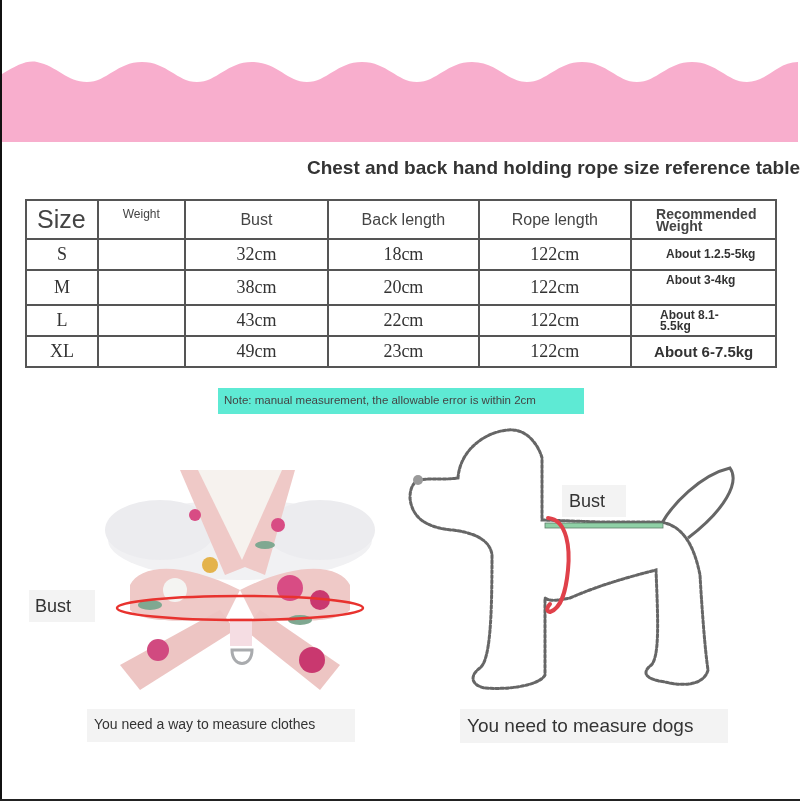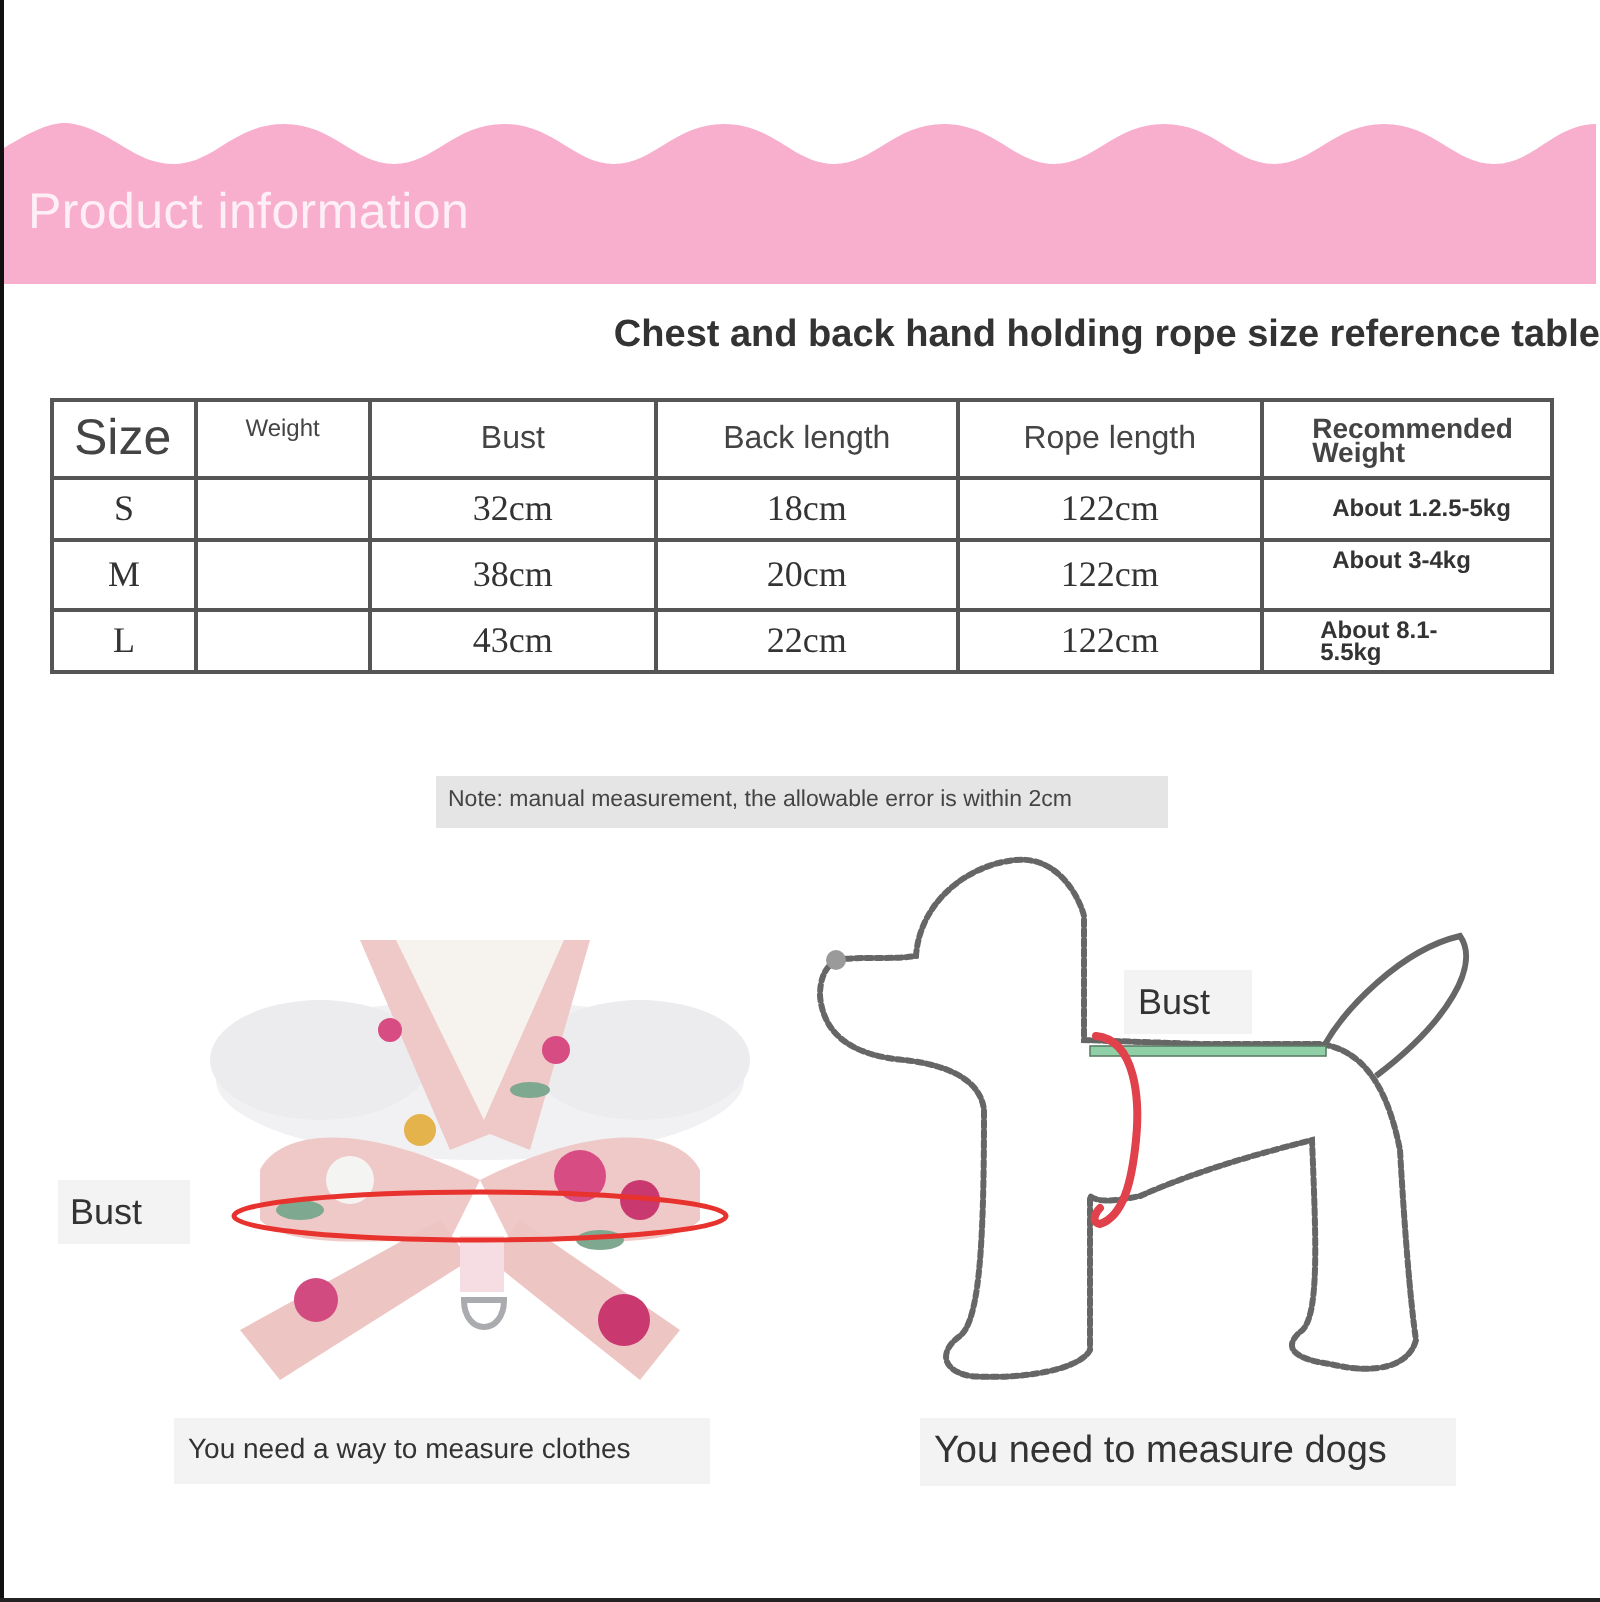--- a/index.html
+++ b/index.html
@@ -12,36 +12,35 @@
   .table-title{position:absolute;left:0;width:800px;top:157px;text-align:right;font-size:19px;font-weight:bold;color:#333;}
   table.size-table{position:absolute;left:25px;top:199px;border-collapse:collapse;width:752px;}
   .size-table td{border:2px solid #555;height:29px;padding:0;text-align:center;vertical-align:middle;color:#333;}
   .size-table tr.hdr td{height:31px;font-family:"Liberation Sans",sans-serif;font-size:16px;color:#444;}
   .size-table tr.hdr td.weight{font-size:12px;vertical-align:top;padding-top:6px;}
   .size-table tr.hdr td.size{font-size:25px;text-align:left;padding-left:10px;}
   .size-table td.serif{font-family:"Liberation Serif",serif;font-size:18px;}
   .size-table td.rec{text-align:left;padding-left:24px;font-size:12px;line-height:11px;font-weight:bold;}
   .size-table tr.hdr td.rec{padding-left:24px;font-size:14px;line-height:12px;}
   .size-table td.rec.big{font-size:15px;padding-left:22px;}
-  .note{position:absolute;left:218px;top:388px;width:366px;height:26px;background:#e5e5e5;font-size:11.5px;color:#444;line-height:24px;padding-left:6px;box-sizing:border-box;}
+  .note{position:absolute;left:218px;top:388px;width:366px;height:26px;background:#5eead4;font-size:11.5px;color:#444;line-height:24px;padding-left:6px;box-sizing:border-box;}
   .label-box{position:absolute;background:#f3f3f3;color:#333;}
   .harness{position:absolute;left:100px;top:470px;width:280px;height:235px;}
   .dog{position:absolute;left:400px;top:420px;width:390px;height:290px;}
 </style>
 </head>
 <body>
 
 <div class="frame-left"></div>
 <div class="frame-bottom"></div>
 
 <div class="banner">
   <svg width="796" height="82" viewBox="0 0 796 82">
     <path fill="#f8aecd" d="M0,14 C15,5 25,0 35,2 C55,6 65,22 85,22 C105,22 115,2 140,2 C165,2 175,22 195,22 C215,22 225,2 250,2 C275,2 285,22 305,22 C325,22 335,2 360,2 C385,2 395,22 415,22 C435,22 445,2 470,2 C495,2 505,22 525,22 C545,22 555,2 580,2 C605,2 615,22 635,22 C655,22 665,2 690,2 C715,2 725,22 745,22 C765,22 775,2 796,2 L796,82 L0,82 Z"></path>
   </svg>
-  <div class="banner-title">Product information</div>
 </div>
 
 <div class="table-title">Chest and back hand holding rope size reference table</div>
 
 <table class="size-table">
   <colgroup>
       <col style="width:72px">
       <col style="width:87px">
       <col style="width:144px">
       <col style="width:151px">
@@ -73,20 +72,28 @@
     <td class="serif">122cm</td>
     <td class="rec" style="padding-left:34px;vertical-align:top;padding-top:4px;">About 3-4kg</td>
   </tr>
   <tr>
     <td class="serif">L</td>
     <td></td>
     <td class="serif">43cm</td>
     <td class="serif">22cm</td>
     <td class="serif">122cm</td>
     <td class="rec" style="padding-left:28px;padding-right:40px;">About 8.1-5.5kg</td>
+  </tr>
+  <tr>
+    <td class="serif">XL</td>
+    <td></td>
+    <td class="serif">49cm</td>
+    <td class="serif">23cm</td>
+    <td class="serif">122cm</td>
+    <td class="rec big">About 6-7.5kg</td>
   </tr>
 </tbody>
   </table>
 
 <div class="note">Note: manual measurement, the allowable error is within 2cm</div>
 
 <div class="harness">
   <svg width="280" height="235" viewBox="0 0 280 235">
 
     <ellipse cx="140" cy="70" rx="132" ry="40" fill="#f1f1f3"></ellipse>

